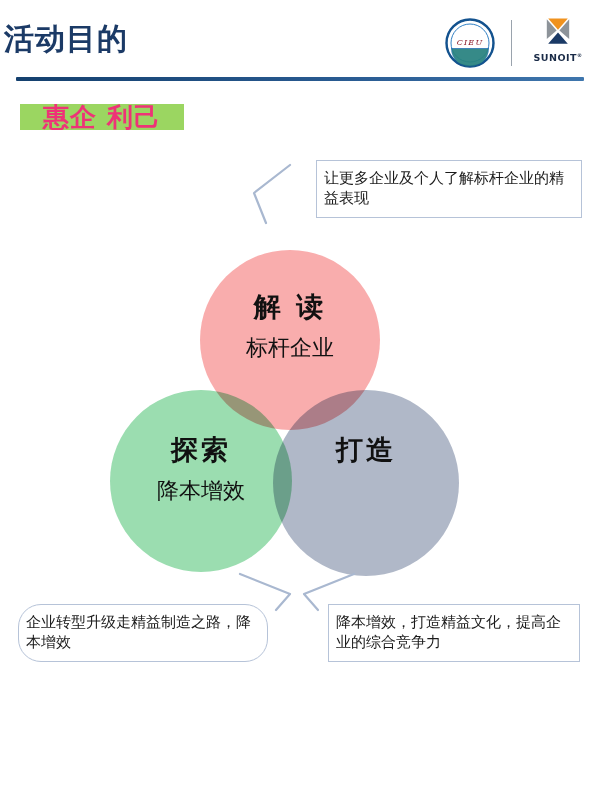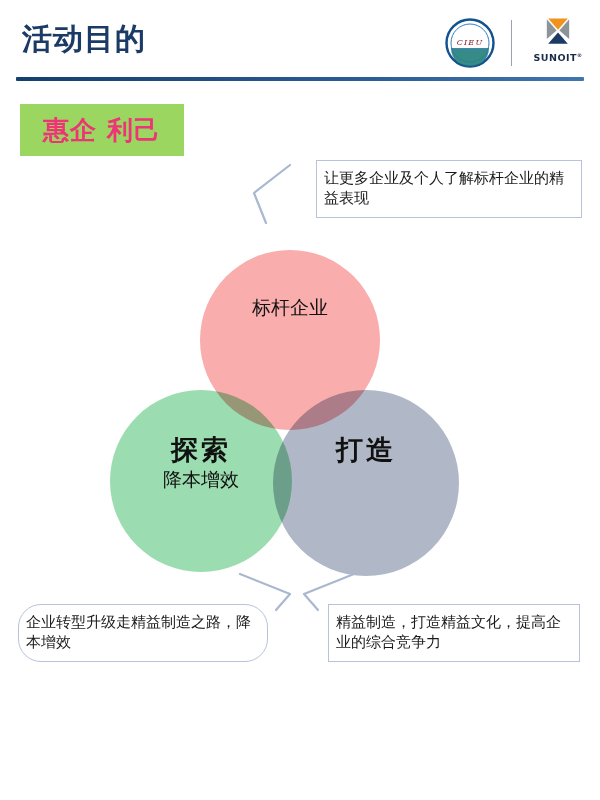--- a/index.html
+++ b/index.html
@@ -17,21 +17,21 @@
 
   
   .slide-header {
     position: absolute;
     top: 0; left: 0;
     width: 600px;
     height: 86px;
   }
   .page-title {
     position: absolute;
-    left: 22px;
+    left: 4px;
     top: 24px;
     font-size: 30px;
     font-weight: bold;
     color: #1b3a66;
     letter-spacing: 1px;
     line-height: 1;
     white-space: nowrap;
   }
   .header-rule {
     position: absolute;
@@ -81,21 +81,21 @@
     white-space: nowrap;
   }
   .sunoit-word sup { font-size: 5px; vertical-align: super; }
 
   
   .highlight-tag {
     position: absolute;
     left: 20px;
     top: 104px;
     width: 164px;
-    height: 52px;
+    height: 26px;
     background: #9bd661;
     display: flex;
     align-items: center;
     justify-content: center;
   }
   .highlight-tag-text {
     font-size: 26px;
     font-weight: bold;
     color: #ee3377;
     letter-spacing: 1px;
@@ -140,23 +140,23 @@
     white-space: nowrap;
   }
   .venn-label .vl-main {
     display: block;
     font-size: 27px;
     font-weight: bold;
     letter-spacing: 3px;
   }
   .venn-label .vl-sub {
     display: block;
-    font-size: 19px;
+    font-size: 22px;
     font-weight: normal;
-    margin-top: 5px;
+    margin-top: 15px;
     letter-spacing: 0px;
   }
   .label-top   { left: 105px; top: 42px;  width: 160px; }
   .label-left  { left: 10px;  top: 185px; width: 172px; }
   .label-right { left: 175px; top: 185px; width: 172px; }
 
   
   .callout {
     position: absolute;
     border: 1px solid #b6c3d8;
@@ -233,20 +233,21 @@
   <polyline points="42,2 6,30 18,60" fill="none" stroke="#a9b8d0" stroke-width="2.2" stroke-linejoin="round" stroke-linecap="round"></polyline>
 </svg>
 
 <div class="venn-wrap">
 
   <div class="venn-circle venn-top"></div>
   <div class="venn-circle venn-left"></div>
   <div class="venn-circle venn-right"></div>
 
   <div class="venn-label label-top">
+    <span class="vl-main">解 读</span>
     <span class="vl-sub">标杆企业</span>
   </div>
 
   <div class="venn-label label-left">
     <span class="vl-main">探索</span>
     <span class="vl-sub">降本增效</span>
   </div>
 
   <div class="venn-label label-right">
     <span class="vl-main">打造</span>
@@ -257,13 +258,13 @@
 <svg class="connector conn-bl" width="60" height="42" viewBox="0 0 60 42" aria-hidden="true">
   <polyline points="2,4 52,24 38,40" fill="none" stroke="#a9b8d0" stroke-width="2.2" stroke-linejoin="round" stroke-linecap="round"></polyline>
 </svg>
 
 <svg class="connector conn-br" width="60" height="42" viewBox="0 0 60 42" aria-hidden="true">
   <polyline points="58,4 8,24 22,40" fill="none" stroke="#a9b8d0" stroke-width="2.2" stroke-linejoin="round" stroke-linecap="round"></polyline>
 </svg>
 
 <div class="callout callout-bottom-left">企业转型升级走精益制造之路，降本增效</div>
 
-<div class="callout callout-bottom-right">精益制造，打造精益文化，提高企业的综合竞争力</div>
+<div class="callout callout-bottom-right">降本增效，打造精益文化，提高企业的综合竞争力</div>
 
 </body></html>

